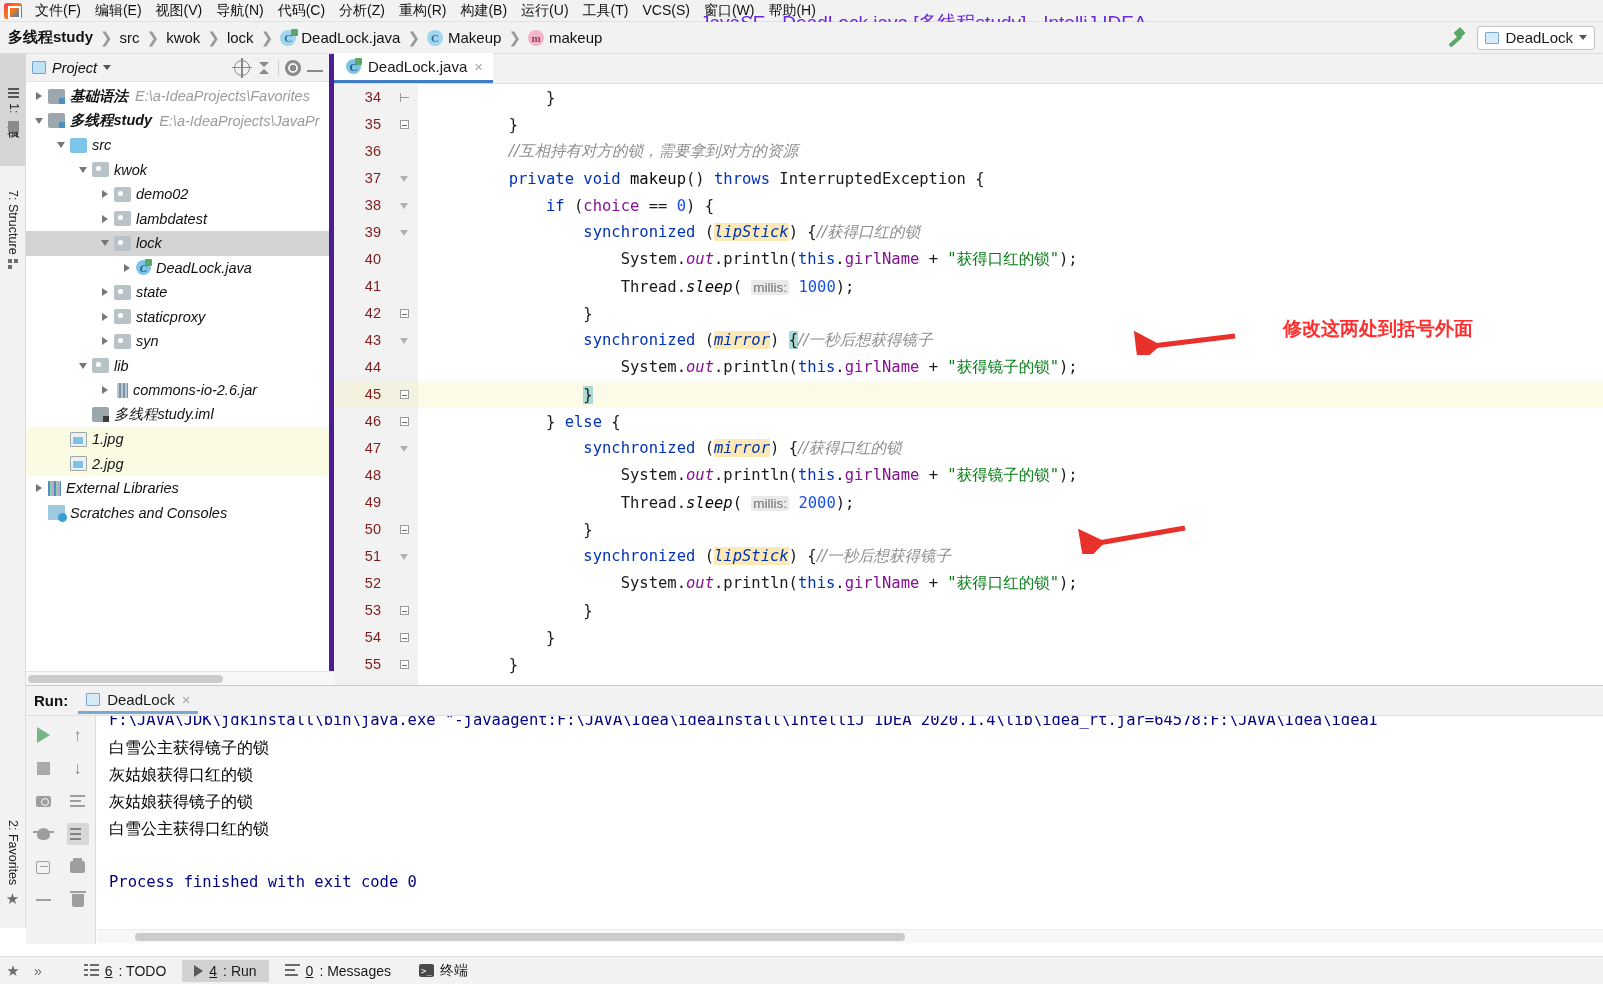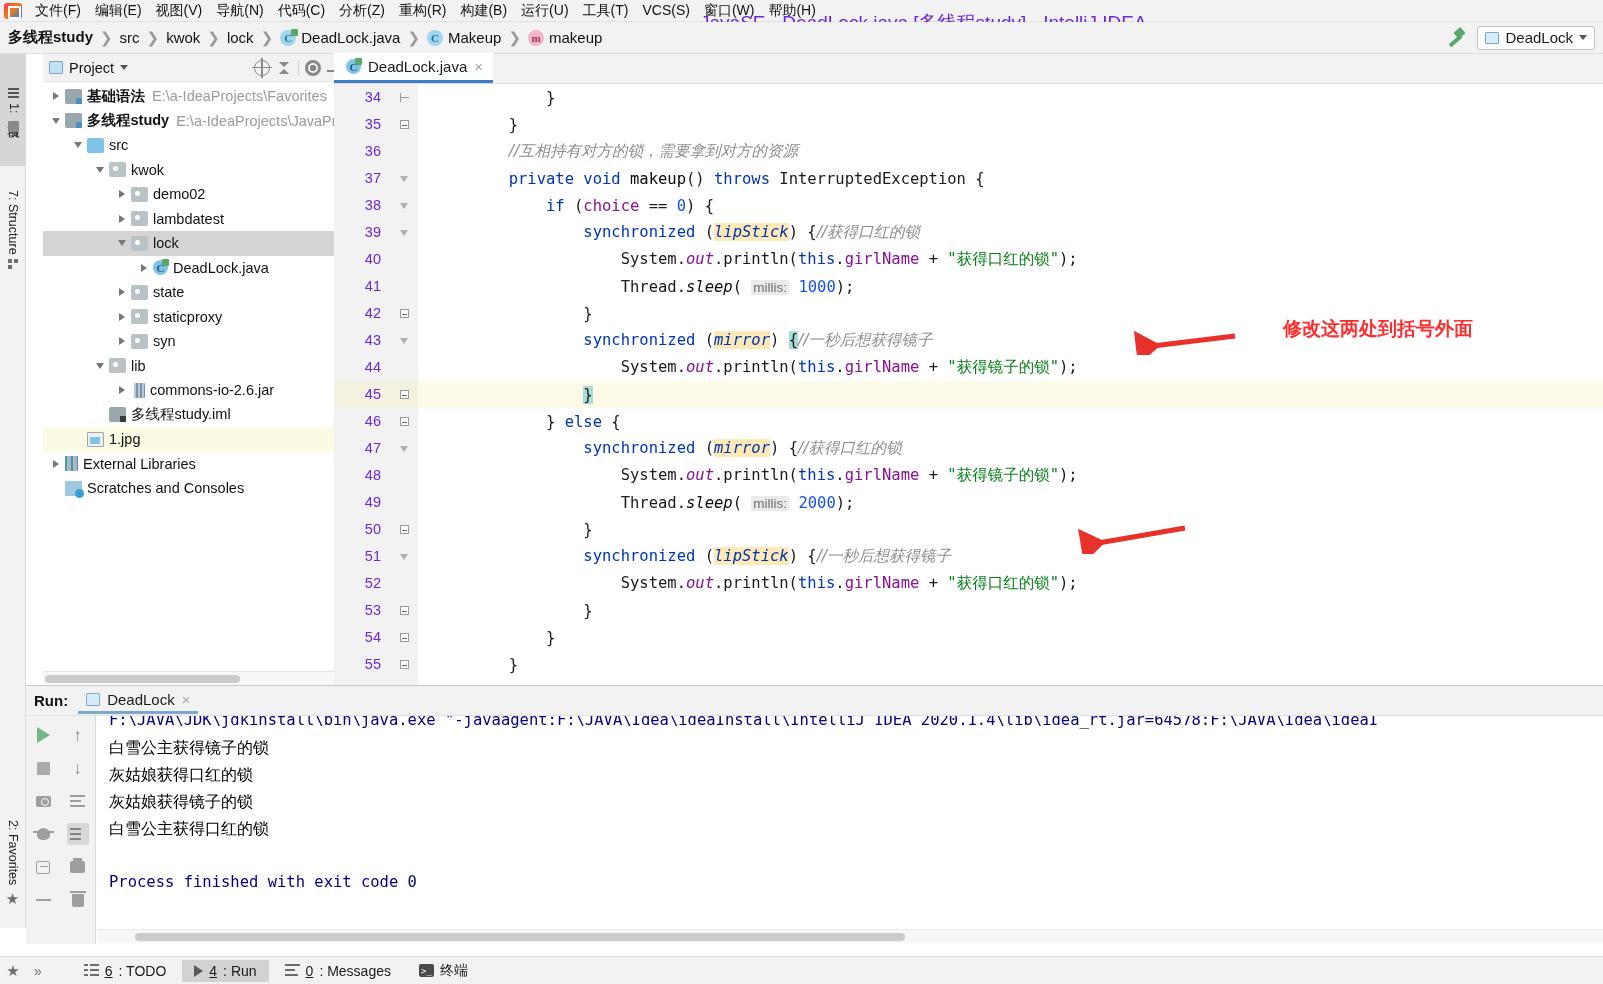--- a/index.html
+++ b/index.html
@@ -91,22 +91,22 @@
   .ico-list{background:repeating-linear-gradient(to bottom,#555 0 2px,transparent 2px 4px);}
   .ico-folder{background:#8a8a8a;border-radius:1px;}
   .ico-struct{background:
       linear-gradient(#6e6e6e,#6e6e6e) 0 0/4px 4px no-repeat,
       linear-gradient(#6e6e6e,#6e6e6e) 6px 0/4px 4px no-repeat,
       linear-gradient(#6e6e6e,#6e6e6e) 0 6px/4px 4px no-repeat;}
   .ico-star{color:#6e6e6e;font-size:15px;line-height:11px;}
 
   
   #project-panel{
-    position:absolute; left:43px; top:54px; width:308px; height:631px;
-    background:#ffffff; border-right:2px solid #4c1d95;
+    position:absolute; left:26px; top:54px; width:308px; height:631px;
+    background:#ffffff; border-right:5px solid #4c1d95;font-style:italic;
   }
   #project-header{
     height:28px; background:#f2f2f2; border-bottom:1px solid #e4e4e4;
     display:flex; align-items:center; padding:0 6px; gap:6px;
   }
   #proj-win-ico{width:14px;height:13px;border:1.5px solid #6fa8cc;background:#bfe2f5;border-radius:1px;}
   #proj-title{font-size:14.5px;color:#111;}
   .hdr-ico{width:16px;height:16px;position:relative;opacity:.75;}
   #ico-locate{border:1.7px solid #666;border-radius:50%;}
   #ico-locate:after{content:"";position:absolute;left:-3px;top:6px;width:20px;height:1.7px;background:#666;}
@@ -162,21 +162,21 @@
   .tab-x{color:#a6a6a6;font-size:15px;}
 
   #code-wrap{ position:relative; height:601px; overflow:hidden; }
   .code-line{
     position:relative; height:27px; display:flex; align-items:center; white-space:pre;
     font-family:"DejaVu Sans Mono", monospace; font-size:15.5px;
   }
   .code-line.hl{ background:#fdfbe8; }
   .gutter{
     width:56px; flex:none; text-align:right; padding-right:9px;
-    color:#6d28d9; font-size:14.5px; font-family:"Liberation Sans", sans-serif;
+    color:#7f1d1d; font-size:14.5px; font-family:"Liberation Sans", sans-serif;
     background:#f2f2f2; height:27px; line-height:27px;
   }
   .code-line.hl .gutter{ background:#f3f1df; }
   .fold{
     width:28px;flex:none;background:#f2f2f2;height:27px;display:flex;align-items:center;justify-content:center;
   }
   .code-line.hl .fold{ background:#f3f1df; }
   .fm{width:9px;height:9px;border:1px solid #9a9a9a;position:relative;background:#fff;}
   .fm:after{content:"";position:absolute;left:1.5px;top:3.5px;width:5px;height:1px;background:#6b6b6b;}
   .fm.tri{border:none;width:0;height:0;border-left:4.5px solid transparent;border-right:4.5px solid transparent;border-top:6px solid #b0b0b0;background:none;}
@@ -470,20 +470,25 @@
       <div class="trow" style="padding-left: 48px;">
         <span class="tw"></span>
         <span class="ticon f-iml"></span>
         <span class="tlabel">多线程study.iml</span>
       </div>
       <div class="trow hl" style="padding-left: 26px;">
         <span class="tw"></span>
         <span class="ticon f-img"></span>
         <span class="tlabel">1.jpg</span>
       </div>
+      <div class="trow hl" style="padding-left: 26px;">
+        <span class="tw"></span>
+        <span class="ticon f-img"></span>
+        <span class="tlabel">2.jpg</span>
+      </div>
       <div class="trow" style="padding-left: 4px;">
         <span class="tw">
           <span class="arrow-r"></span>
         </span>
         <span class="ticon f-lib"></span>
         <span class="tlabel">External Libraries</span>
       </div>
       <div class="trow" style="padding-left: 4px;">
         <span class="tw"></span>
         <span class="ticon f-scr"></span>

